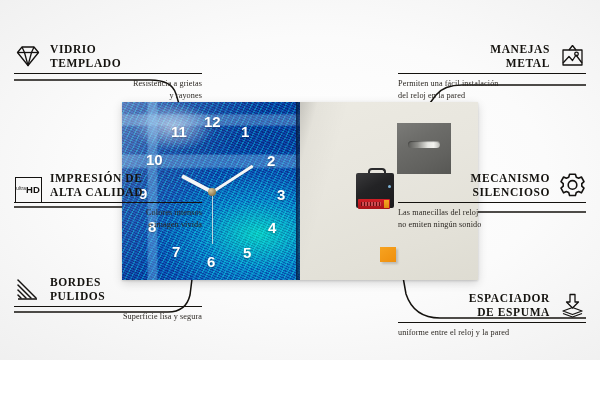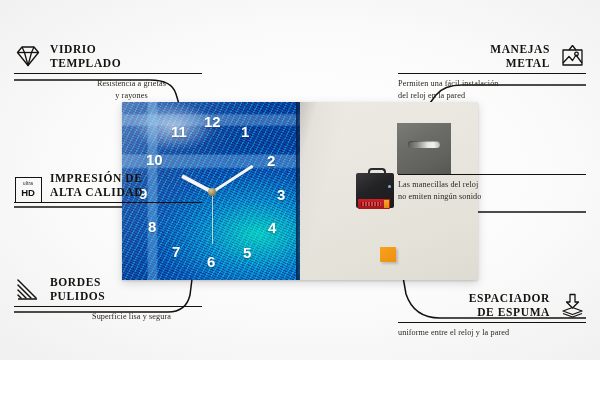--- a/index.html
+++ b/index.html
@@ -280,39 +280,39 @@
     background: #14120e;
     margin: 3px 0 4px 0;
   }
   .feature .desc {
     font-family: "Liberation Serif", serif;
     font-size: 8.2px;
     color: #2b2722;
     line-height: 1.42;
     letter-spacing: 0.1px;
   }
-  .feature.left .desc { text-align: center; margin-left: 47px; }
+  .feature.left .desc { text-align: right; margin-left: 47px; }
   .feature.right .desc { text-align: left; }
 
   .ficon {
     flex: 0 0 auto;
     width: 28px;
     height: 28px;
     display: flex;
     align-items: center;
     justify-content: center;
   }
   .ficon svg { display: block; }
 
   .hd-badge {
     width: 25px;
     height: 24px;
     border: 1.4px solid #141210;
     display: flex;
-    flex-direction: column;
+    flex-direction: row;
     align-items: center;
     justify-content: center;
     line-height: 1;
     margin-top: 9px;
   }
   .hd-badge .u {
     font-family: "Liberation Sans", sans-serif;
     font-size: 4.6px;
     letter-spacing: 0.2px;
     color: #141210;
@@ -435,20 +435,24 @@
           <span class="u">ultra</span>
           <span class="h">HD</span>
         </span>
       </span>
       <div class="title">
         <div>IMPRESIÓN DE</div>
         <div>ALTA CALIDAD</div>
       </div>
     </div>
     <div class="rule"></div>
+    <div class="desc">
+      <div>Colores intensos</div>
+      <div>e imagen vívida</div>
+    </div>
   </div>
 
   <div class="feature left" id="feat-edges">
     <div class="head">
       <span class="ficon">
         <svg width="26" height="24" viewBox="0 0 26 24">
           <g stroke="#141210" stroke-width="1.5" stroke-linecap="round">
             <path d="M3,3 L21,21"></path>
             <path d="M3,8 L16,21"></path>
             <path d="M3,13 L11,21"></path>
@@ -486,20 +490,37 @@
       </span>
     </div>
     <div class="rule"></div>
     <div class="desc">
       <div>Permiten una fácil instalación</div>
       <div>del reloj en la pared</div>
     </div>
   </div>
 
   <div class="feature right" id="feat-mech">
+    <div class="head">
+      <div class="title">
+        <div>MECANISMO</div>
+        <div>SILENCIOSO</div>
+      </div>
+      <span class="ficon">
+        <svg width="27" height="26" viewBox="0 0 27 26">
+          <g fill="none" stroke="#141210" stroke-width="1.6" stroke-linejoin="round">
+            <path d="M10.6,2.3 L16.4,2.3 L17.3,5.3 L19.6,6.3 L22.4,5.0 L25.0,9.6 L22.8,11.6 L22.8,14.2
+                     L25.0,16.2 L22.4,20.8 L19.6,19.5 L17.3,20.5 L16.4,23.5 L10.6,23.5 L9.7,20.5
+                     L7.4,19.5 L4.6,20.8 L2.0,16.2 L4.2,14.2 L4.2,11.6 L2.0,9.6 L4.6,5.0 L7.4,6.3
+                     L9.7,5.3 Z"></path>
+            <circle cx="13.5" cy="12.9" r="4.3"></circle>
+          </g>
+        </svg>
+      </span>
+    </div>
     <div class="rule"></div>
     <div class="desc">
       <div>Las manecillas del reloj</div>
       <div>no emiten ningún sonido</div>
     </div>
   </div>
 
   <div class="feature right" id="feat-foam">
     <div class="head">
       <div class="title">

